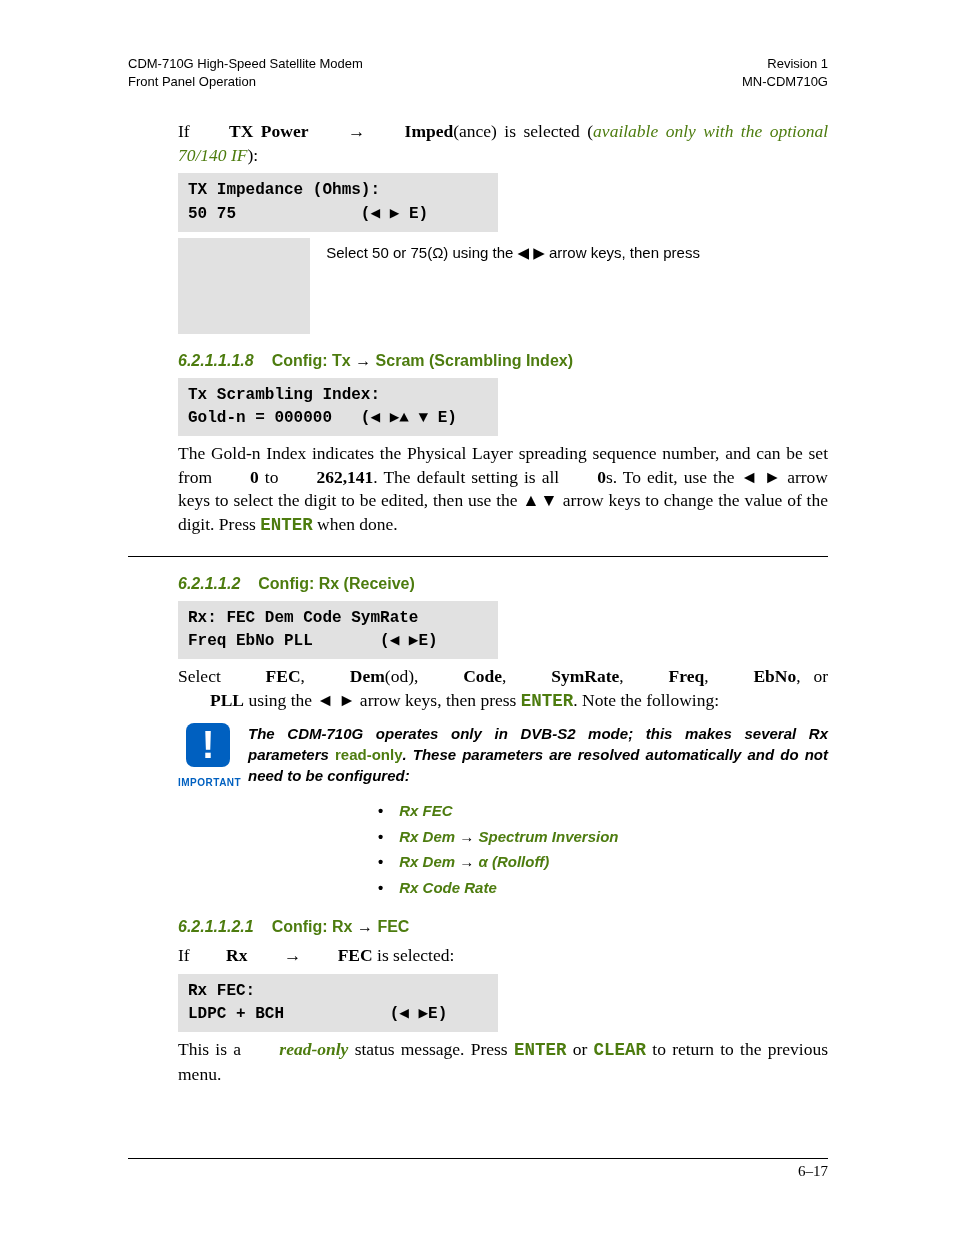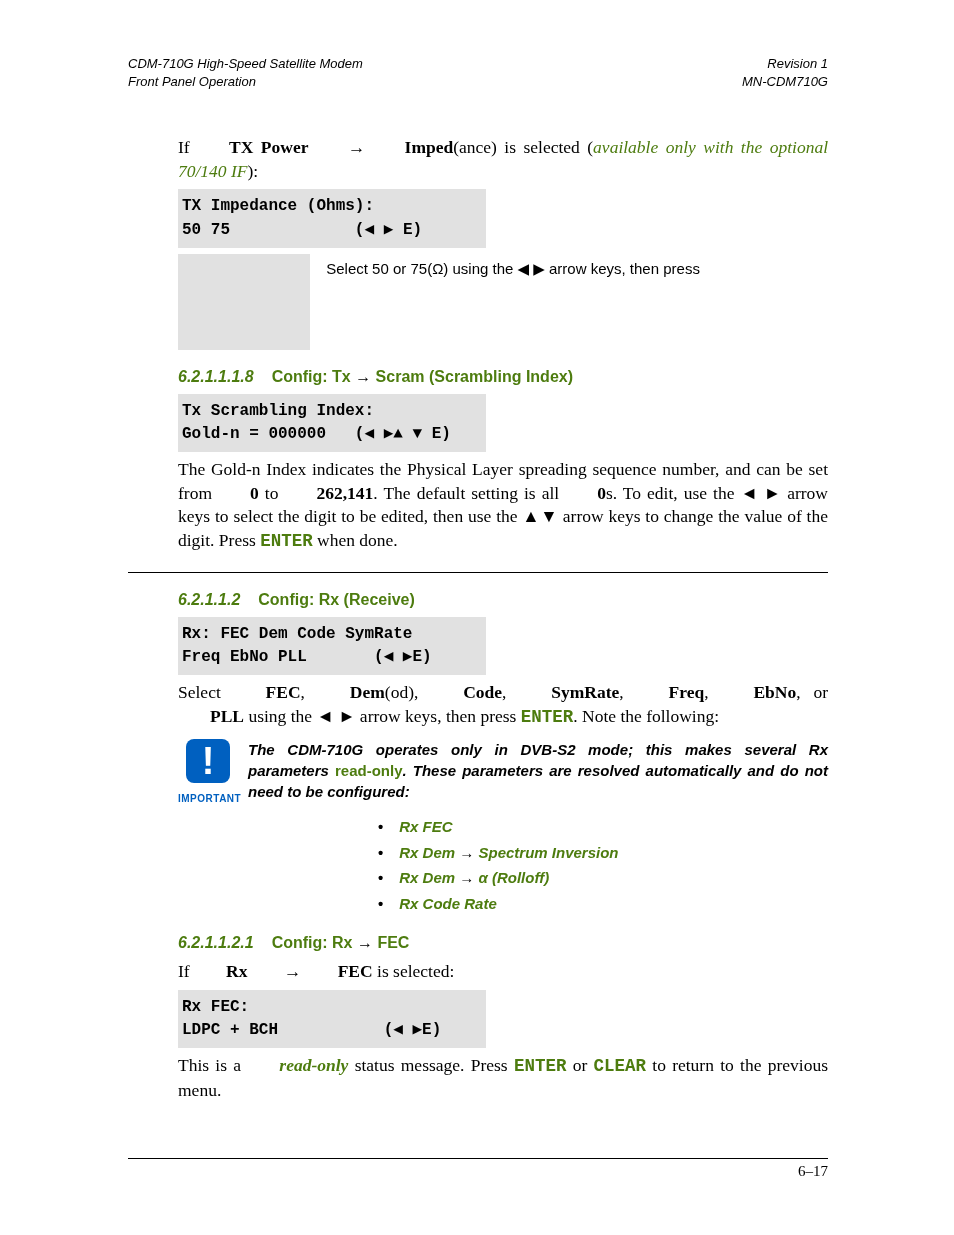--- a/index.html
+++ b/index.html
@@ -18,35 +18,34 @@
     left: 128px;
     top: 55px;
     width: 700px;
   }
   .hdr {
     display: flex;
     justify-content: space-between;
     font-family: Arial, Helvetica, sans-serif;
     font-size: 13px;
     line-height: 1.35;
-    margin-bottom: 46px;
-    font-style: italic;
+    margin-bottom: 30px;
   }
   .hdr .r { text-align: right; }
 
   .content { margin-left: 50px; width: 650px; }
 
   .para { text-align: justify; line-height: 1.35; margin: 6px 0; }
 
   .lcd {
     background: #e1e1e1;
     font-family: "Courier New", Courier, monospace;
     font-weight: bold;
     font-size: 16px;
-    padding: 6px 4px;
+    padding: 6px 10px;
     width: 300px;
     line-height: 1.45;
     white-space: pre;
     margin: 6px 0;
   }
 
   .tbl { display: table; border-collapse: collapse; margin: 6px 0 10px 0; }
   .row { display: table-row; }
   .cell-l {
     display: table-cell;

